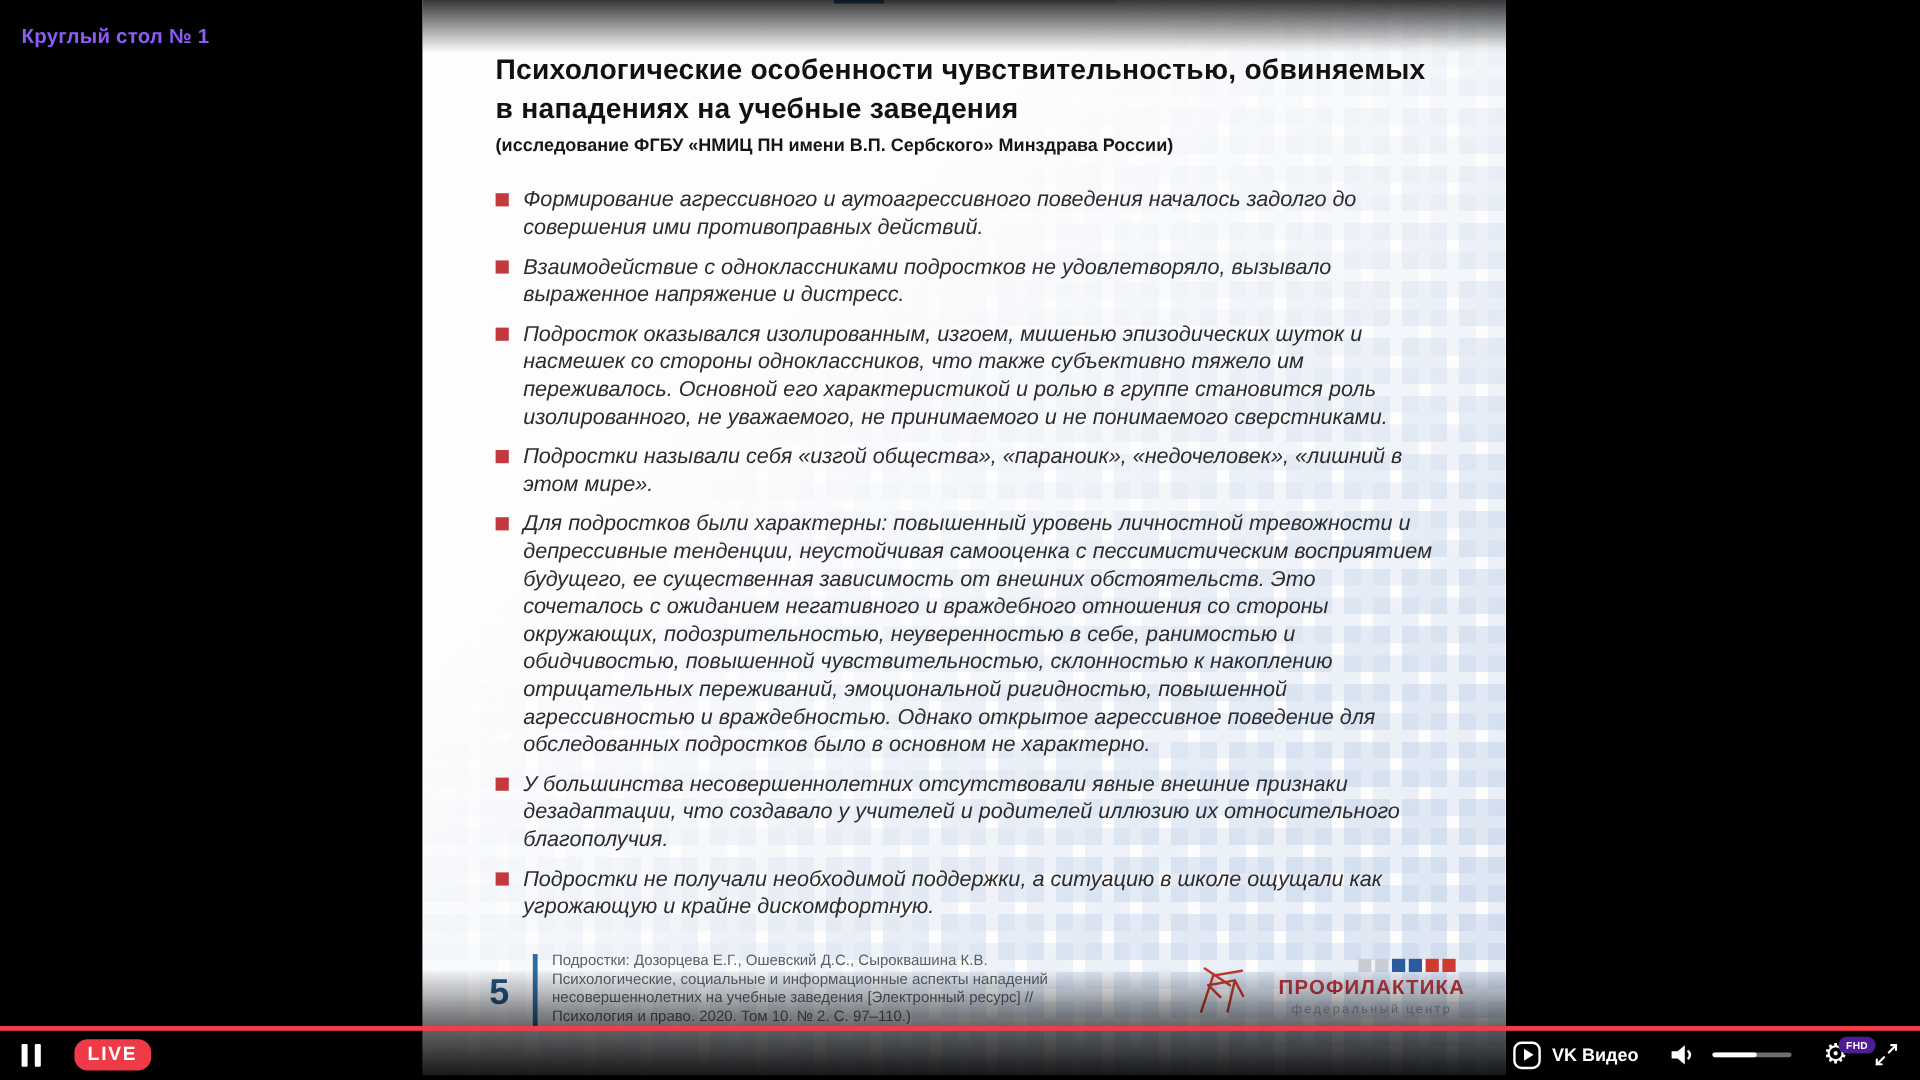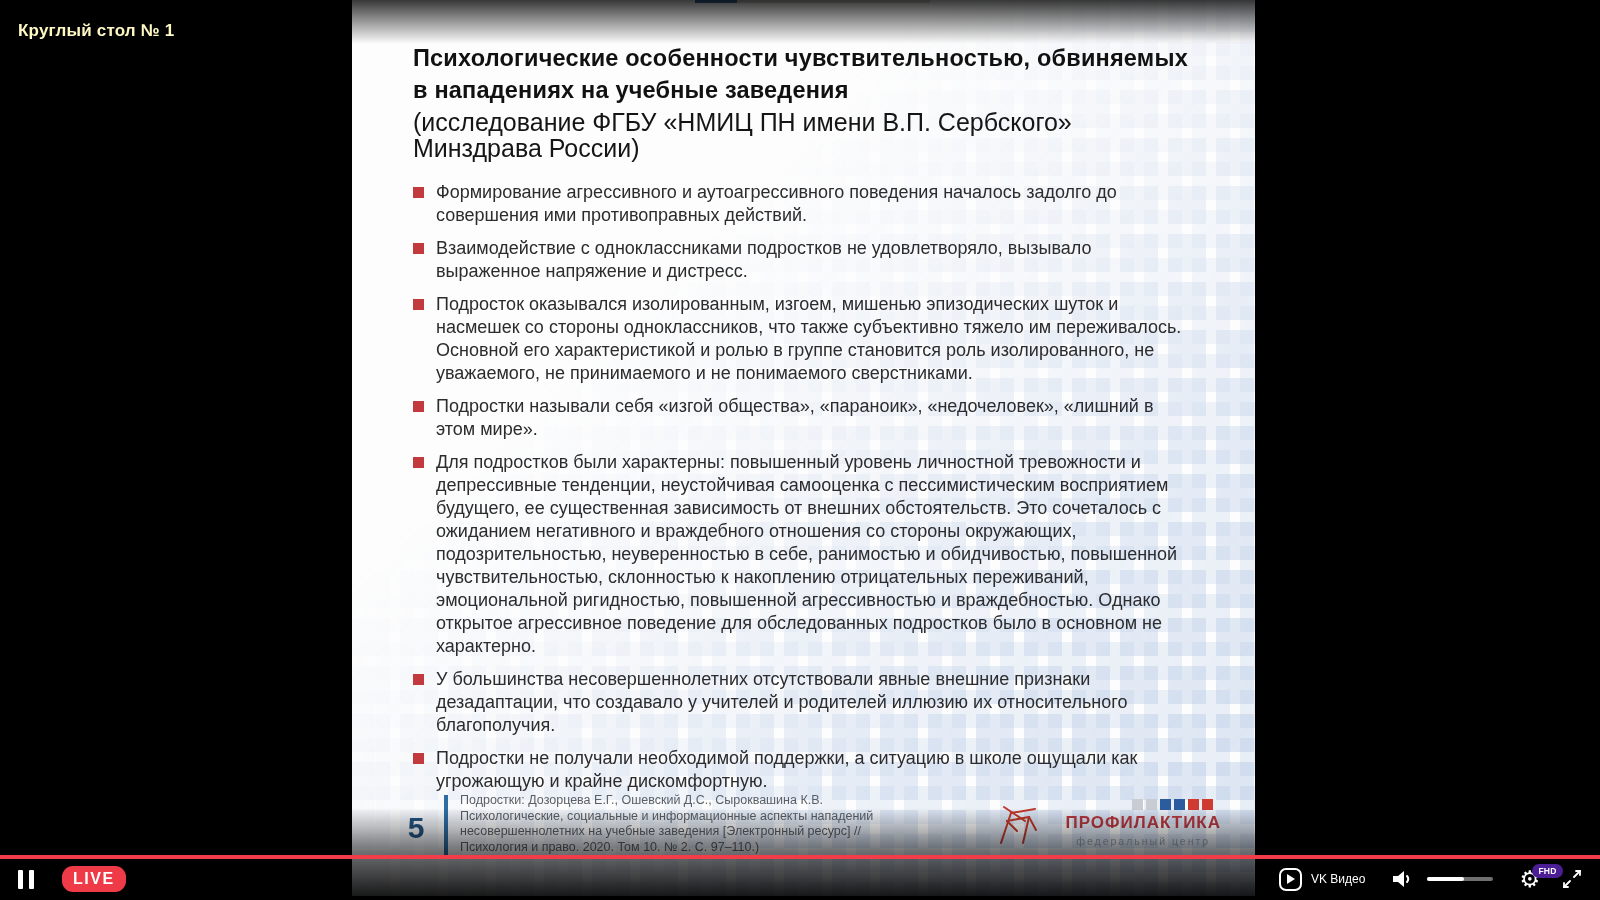--- a/index.html
+++ b/index.html
@@ -22,26 +22,26 @@
   .mosaic .m2 { background:repeating-linear-gradient(90deg,#9db8de 0 38px,transparent 38px 48px);
                 background-position:24px 0;
                 -webkit-mask-image:repeating-linear-gradient(0deg,#000 0 38px,transparent 38px 48px);
                 mask-image:repeating-linear-gradient(0deg,#000 0 38px,transparent 38px 48px);
                 -webkit-mask-position:0 24px; mask-position:0 24px;
                 opacity:.22; }
 
   .slide-inner { position:relative; padding:42px 58px 0 61px; }
   .slide-title { font-size:23.5px; line-height:32px; font-weight:bold; color:#111;
                  letter-spacing:.2px; }
-  .slide-subtitle { font-size:25px; line-height:26px; font-weight:400; color:#151515;
+  .slide-subtitle { font-size:15px; line-height:26px; font-weight:700; color:#151515;
                     margin-top:3px; }
 
   ul.bullets { list-style:none; margin-top:20px; max-width:795px; }
   ul.bullets li { position:relative; padding-left:23px; margin-bottom:10px;
-                  font-size:18px; line-height:23px; color:#2c2c2e; }
+                  font-size:18px; line-height:23px; color:#2c2c2e;font-style:italic; }
   ul.bullets li::before { content:""; position:absolute; left:0; top:6px;
                   width:11px; height:11px; background:#c23a3e; }
 
   .slide-footer { position:absolute; left:50px; right:34px; top:793px;
                   display:flex; align-items:flex-start; }
   .page-number { font-size:30px; font-weight:bold; color:#24527e; margin-top:18px;
                  width:28px; text-align:center; }
   .footer-bar { width:4px; height:60px; background:#2e6ca3; margin:2px 12px 0 14px; }
   .source { font-size:12.5px; line-height:15.5px; color:#5a5f66; }
   .footer-spacer { flex:1; }
@@ -61,38 +61,38 @@
   .top-strip-blue  { position:absolute; left:695px; top:0; width:42px;  height:3px; background:#3f6fa6; }
   .top-strip-light { position:absolute; left:737px; top:0; width:193px; height:3px; background:#d9d8d4; }
 
   
   .top-shade { position:absolute; left:352px; top:0; width:903px; height:44px;
                background:linear-gradient(to bottom,rgba(0,0,0,.78),rgba(0,0,0,0)); }
   .bottom-shade { position:absolute; left:0; right:0; bottom:0; height:92px;
                background:linear-gradient(to bottom,rgba(0,0,0,0),rgba(0,0,0,.55) 48%,rgba(0,0,0,.93)); }
 
   .video-title { position:absolute; left:18px; top:21px; font-size:17px; font-weight:bold;
-                 color:#fef9c3; letter-spacing:.2px;text-align:center; }
+                 color:#8b5cf6; letter-spacing:.2px;text-align:center; }
 
   .progress-bar { position:absolute; left:0; right:0; top:855px; height:4px; background:#f23c49; }
 
   .controls { position:absolute; left:0; right:0; bottom:0; height:42px;
               display:flex; align-items:center; padding:0 18px; }
   .pause-btn { display:flex; gap:6px; cursor:pointer; margin-right:28px; }
   .pause-btn span { width:5px; height:19px; background:#fff; border-radius:1px; display:block; }
   .live-badge { background:#ef3b47; color:#fff; font-size:16px; font-weight:bold;
                 letter-spacing:1.5px; padding:4px 11px; border-radius:11px; }
 
   .right-cluster { margin-left:auto; display:flex; align-items:center; }
   .vk-logo { display:flex; align-items:center; gap:9px; margin-right:26px; cursor:pointer; }
   .vk-icon { width:23px; height:23px; border:2.5px solid #fff; border-radius:7px;
              display:flex; align-items:center; justify-content:center; }
   .vk-icon i { display:block; width:0; height:0; border-left:8px solid #fff;
                border-top:5px solid transparent; border-bottom:5px solid transparent; margin-left:2px; }
-  .vk-text { color:#fff; font-size:12px; font-weight:400; }
+  .vk-text { color:#fff; font-size:15px; font-weight:700; }
 
   .speaker { margin-right:14px; cursor:pointer; display:flex; align-items:center; }
   .vol-slider { width:66px; height:4px; border-radius:2px; background:#6f6f6f;
                 margin-right:26px; cursor:pointer; position:relative; }
   .vol-fill { position:absolute; left:0; top:0; bottom:0; width:55%; background:#fff; border-radius:2px; }
 
   .settings { position:relative; margin-right:22px; cursor:pointer; }
   .gear { font-family:"DejaVu Sans", sans-serif; font-size:23px; color:#fff; line-height:1; }
   .quality-badge { position:absolute; top:-4px; left:13px; background:#4c1d95; color:#fff;
                    font-size:8.5px; font-weight:bold; padding:2px 6px; border-radius:8px; letter-spacing:.3px; }

